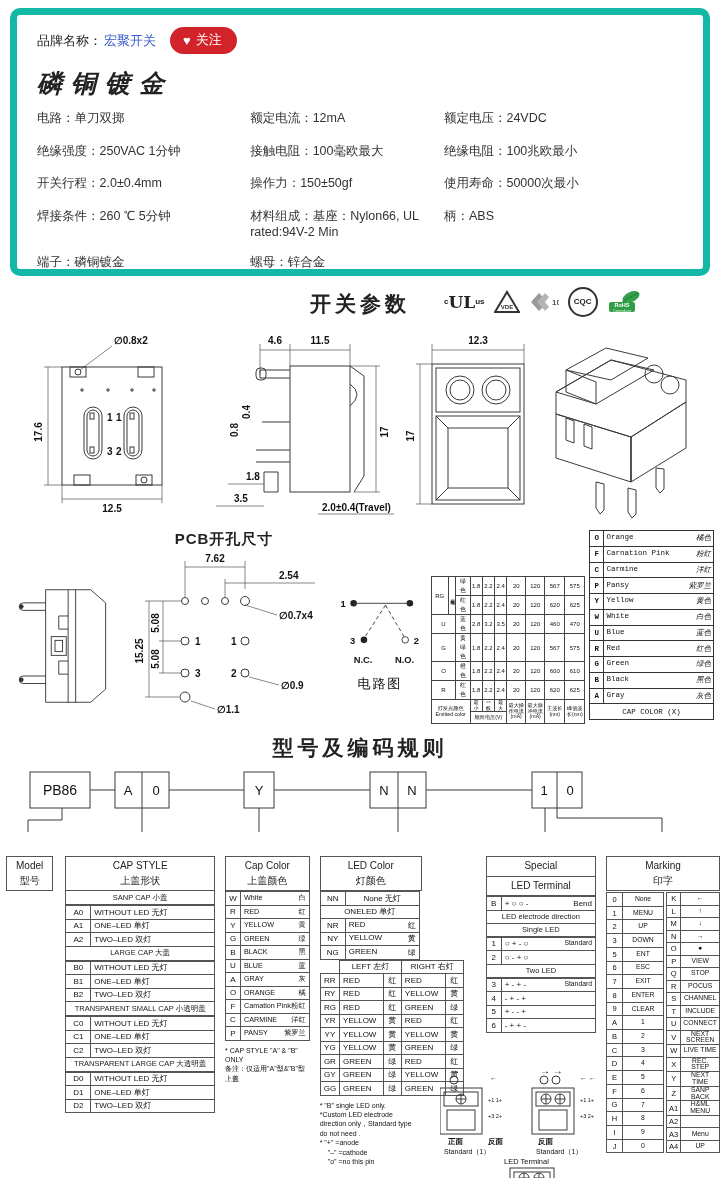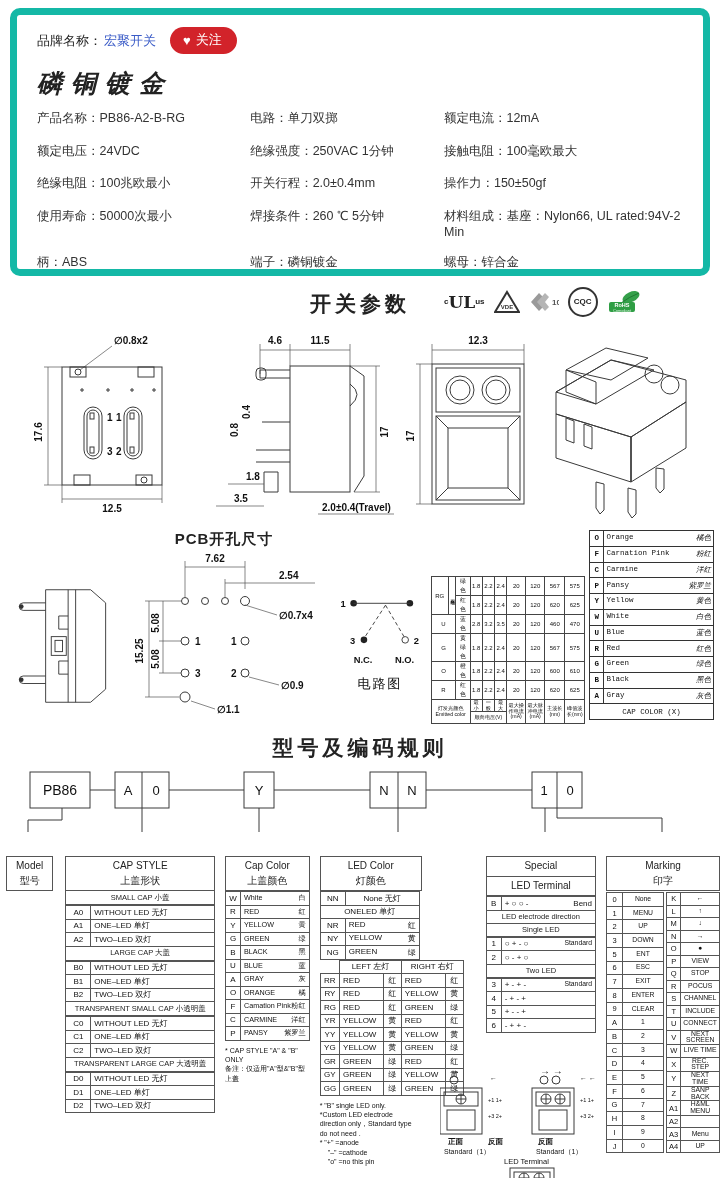--- a/index.html
+++ b/index.html
@@ -107,21 +107,20 @@
         <svg width="34" height="26" viewBox="0 0 34 26">
             <ellipse cx="24" cy="8" rx="9" ry="5" fill="#35a04a" transform="rotate(-25 24 8)"></ellipse>
             <path d="M14 14 Q22 8 32 4" stroke="#1e7a33" stroke-width="1" fill="none"></path>
             <rect x="2" y="13" width="26" height="10" rx="2" fill="#2f9e44"></rect>
             <text x="15" y="18" text-anchor="middle" font-size="5.5" font-weight="bold" fill="#fff">RoHS</text>
             <text x="15" y="22.5" text-anchor="middle" font-size="4" fill="#d8f2dd">Compliant</text>
           </svg>
       </span>
     </div>
 
-      <div class="spec"><span>产品名称：</span><span>PB86-A2-B-RG</span></div>
 
       <div class="spec"><span>电路：</span><span>单刀双掷</span></div>
 
       <div class="spec"><span>额定电流：</span><span>12mA</span></div>
 
       <div class="spec"><span>额定电压：</span><span>24VDC</span></div>
 
       <div class="spec"><span>绝缘强度：</span><span>250VAC 1分钟</span></div>
 
       <div class="spec"><span>接触电阻：</span><span>100毫欧最大</span></div>
@@ -520,21 +519,21 @@
     </div>
 
     <div class="capstyle">
       <div class="colbox hd2">
           <div>CAP STYLE</div>
           <div>上盖形状</div>
         </div>
       <div>
 
           <div>
-            <div class="grp">SMALL CAP 小盖</div>
+            <div class="grp">SANP CAP 小盖</div>
             <table class="ct" style="width:100%">
               <tbody>
                 <tr>
               <td class="c">A0</td>
                   <td>WITHOUT LED 无灯</td>
                 </tr>
               <tr>
                   <td class="c">A1</td>
                   <td>ONE–LED 单灯</td>
                 </tr>

